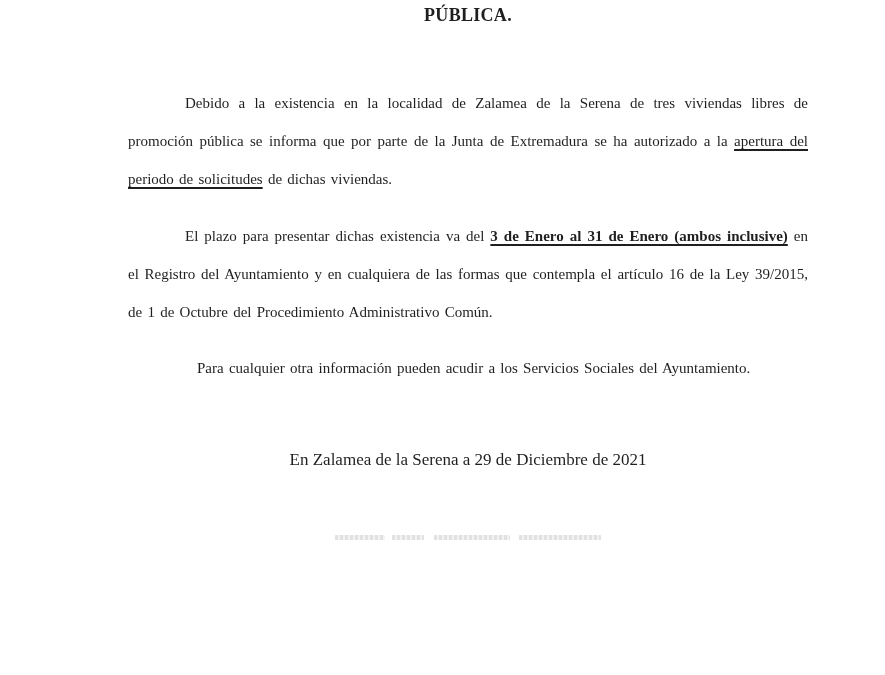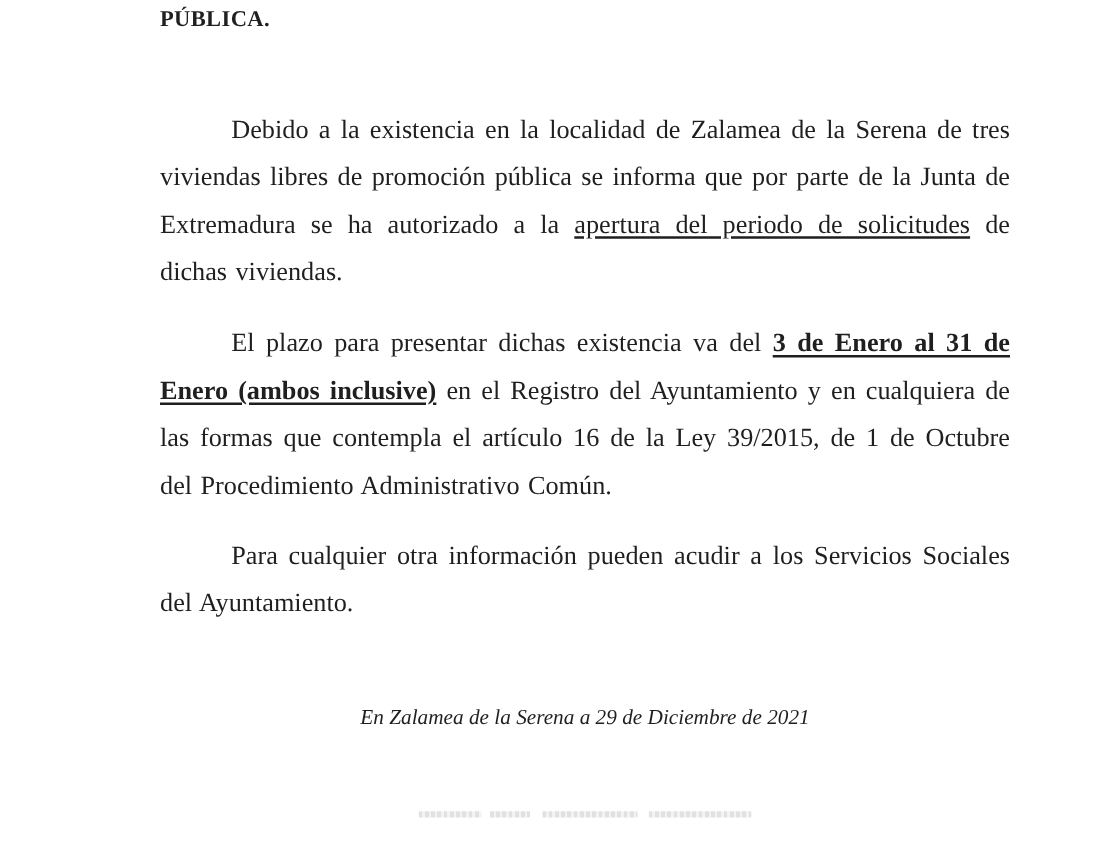--- a/index.html
+++ b/index.html
@@ -17,52 +17,51 @@
     color: #1f1f1f;
     box-sizing: border-box;
     padding: 2px 77px 0 128px;
   }
   .heading {
     margin: 0;
     font-size: 18px;
     line-height: 26px;
     font-weight: bold;
     letter-spacing: 0.3px;
-    text-align: left;
+    text-align: center;
   }
   .para {
     margin: 0;
-    font-size: 21px;
+    font-size: 15px;
     line-height: 38px;
     text-align: justify;
     text-indent: 57px;
     word-spacing: 1.5px;
   }
   .para.p1 { margin-top: 56px; }
   .para.p2 { margin-top: 19px; }
   .para.p3 { margin-top: 19px; }
-  .para.p4 { margin-top: 18px; }
+  .para.p4 { margin-top: 18px; margin-left: 12px; }
   .u {
     text-decoration: underline;
     text-underline-offset: 3px;
     text-decoration-thickness: 1.5px;
   }
   .bu {
     font-weight: bold;
     text-decoration: underline;
     text-underline-offset: 3px;
     text-decoration-thickness: 2px;
   }
   .dateline {
     margin: 54px 0 0 0;
     font-size: 17px;
     line-height: 38px;
     text-align: center;
     text-indent: 0;
-    font-style: italic;
   }
   
   .cutoff-row {
     margin-top: 56px;
     height: 7px;
     display: flex;
     justify-content: center;
     align-items: flex-start;
   }
   .cutoff-seg {

